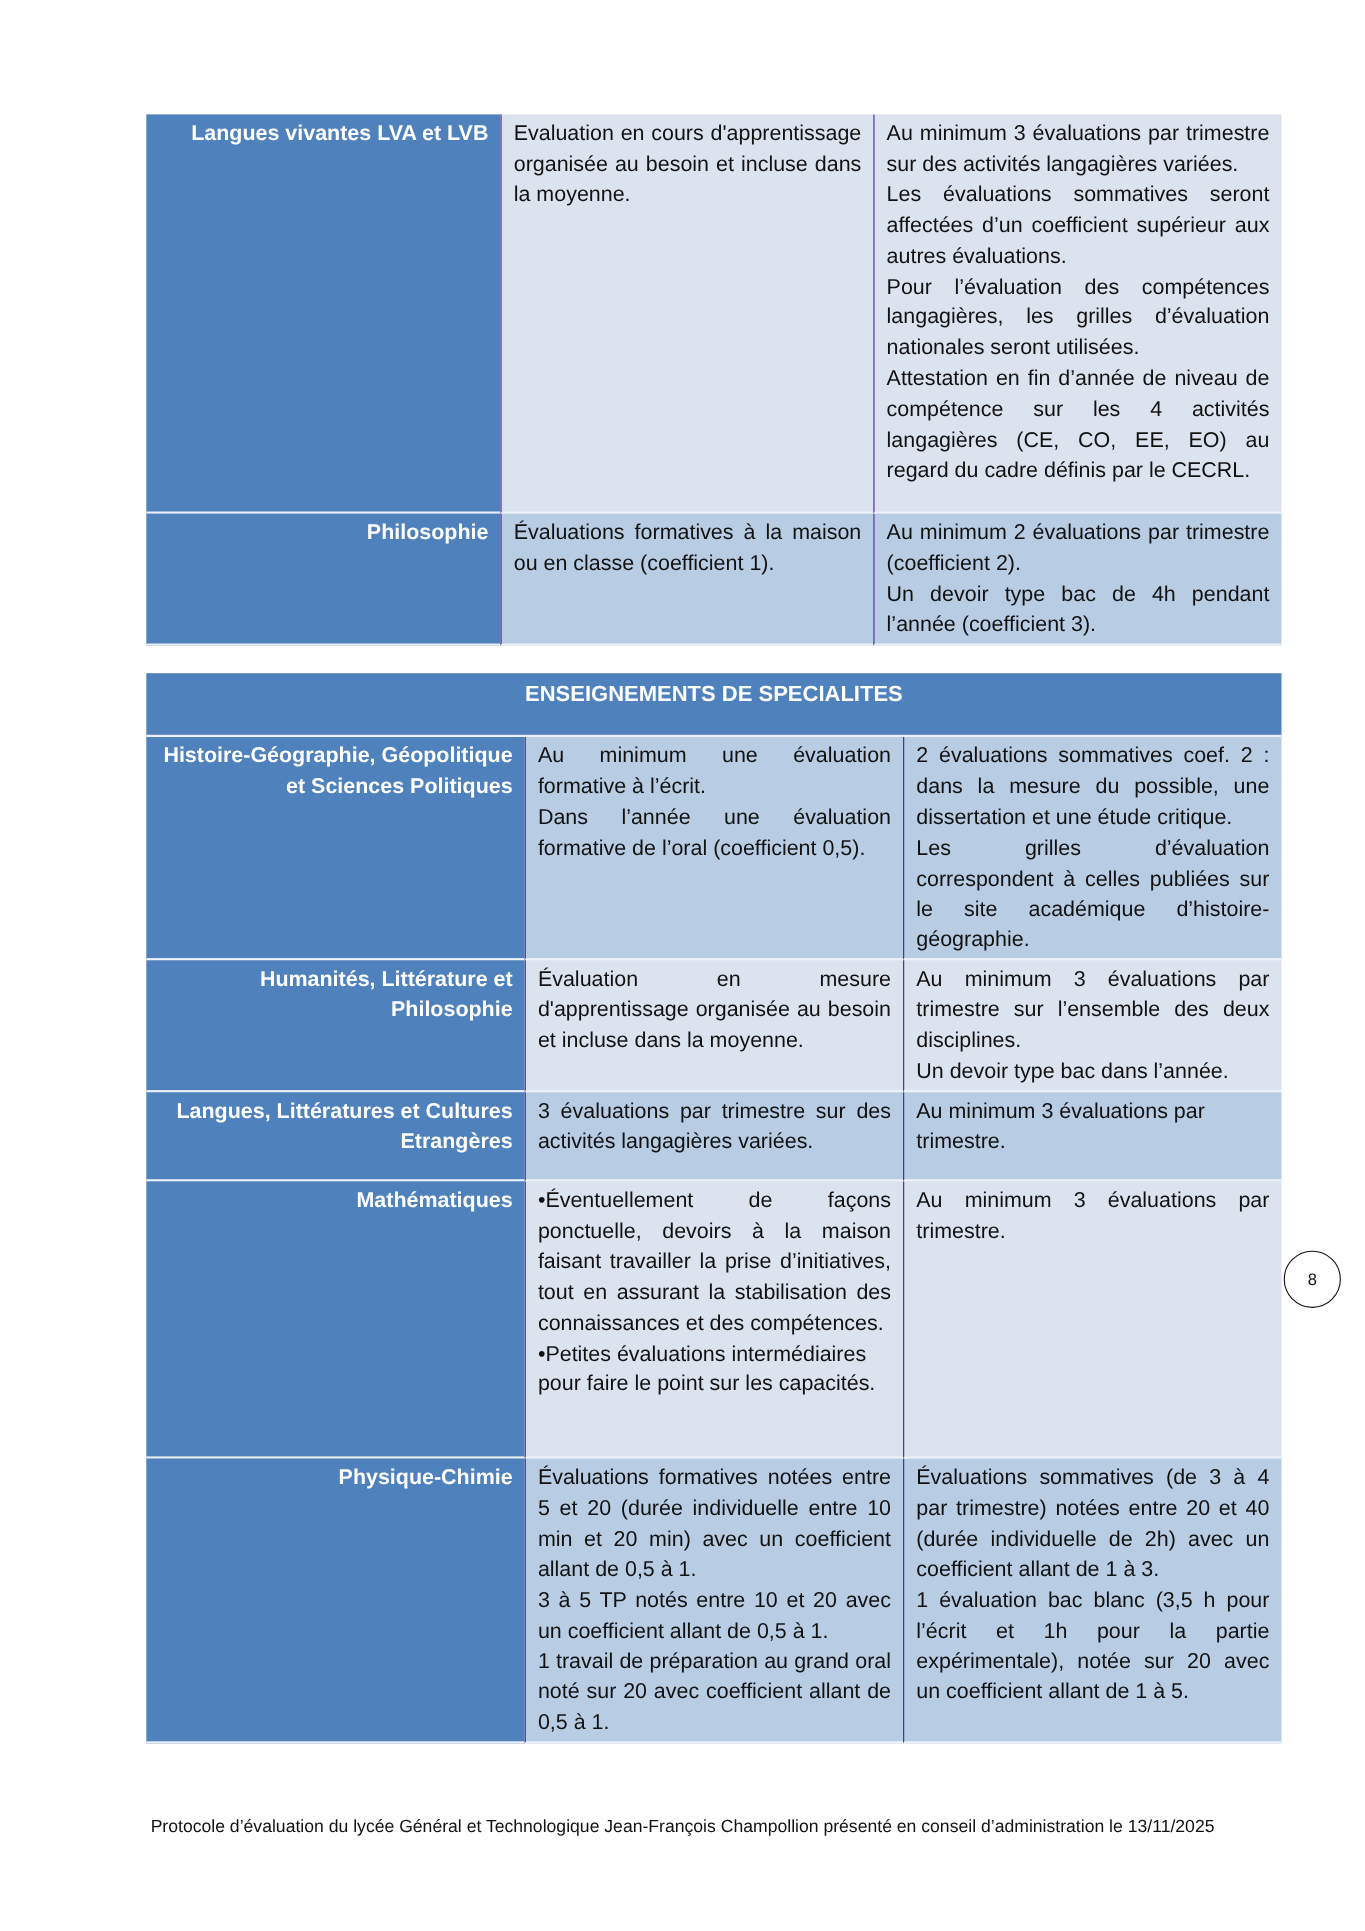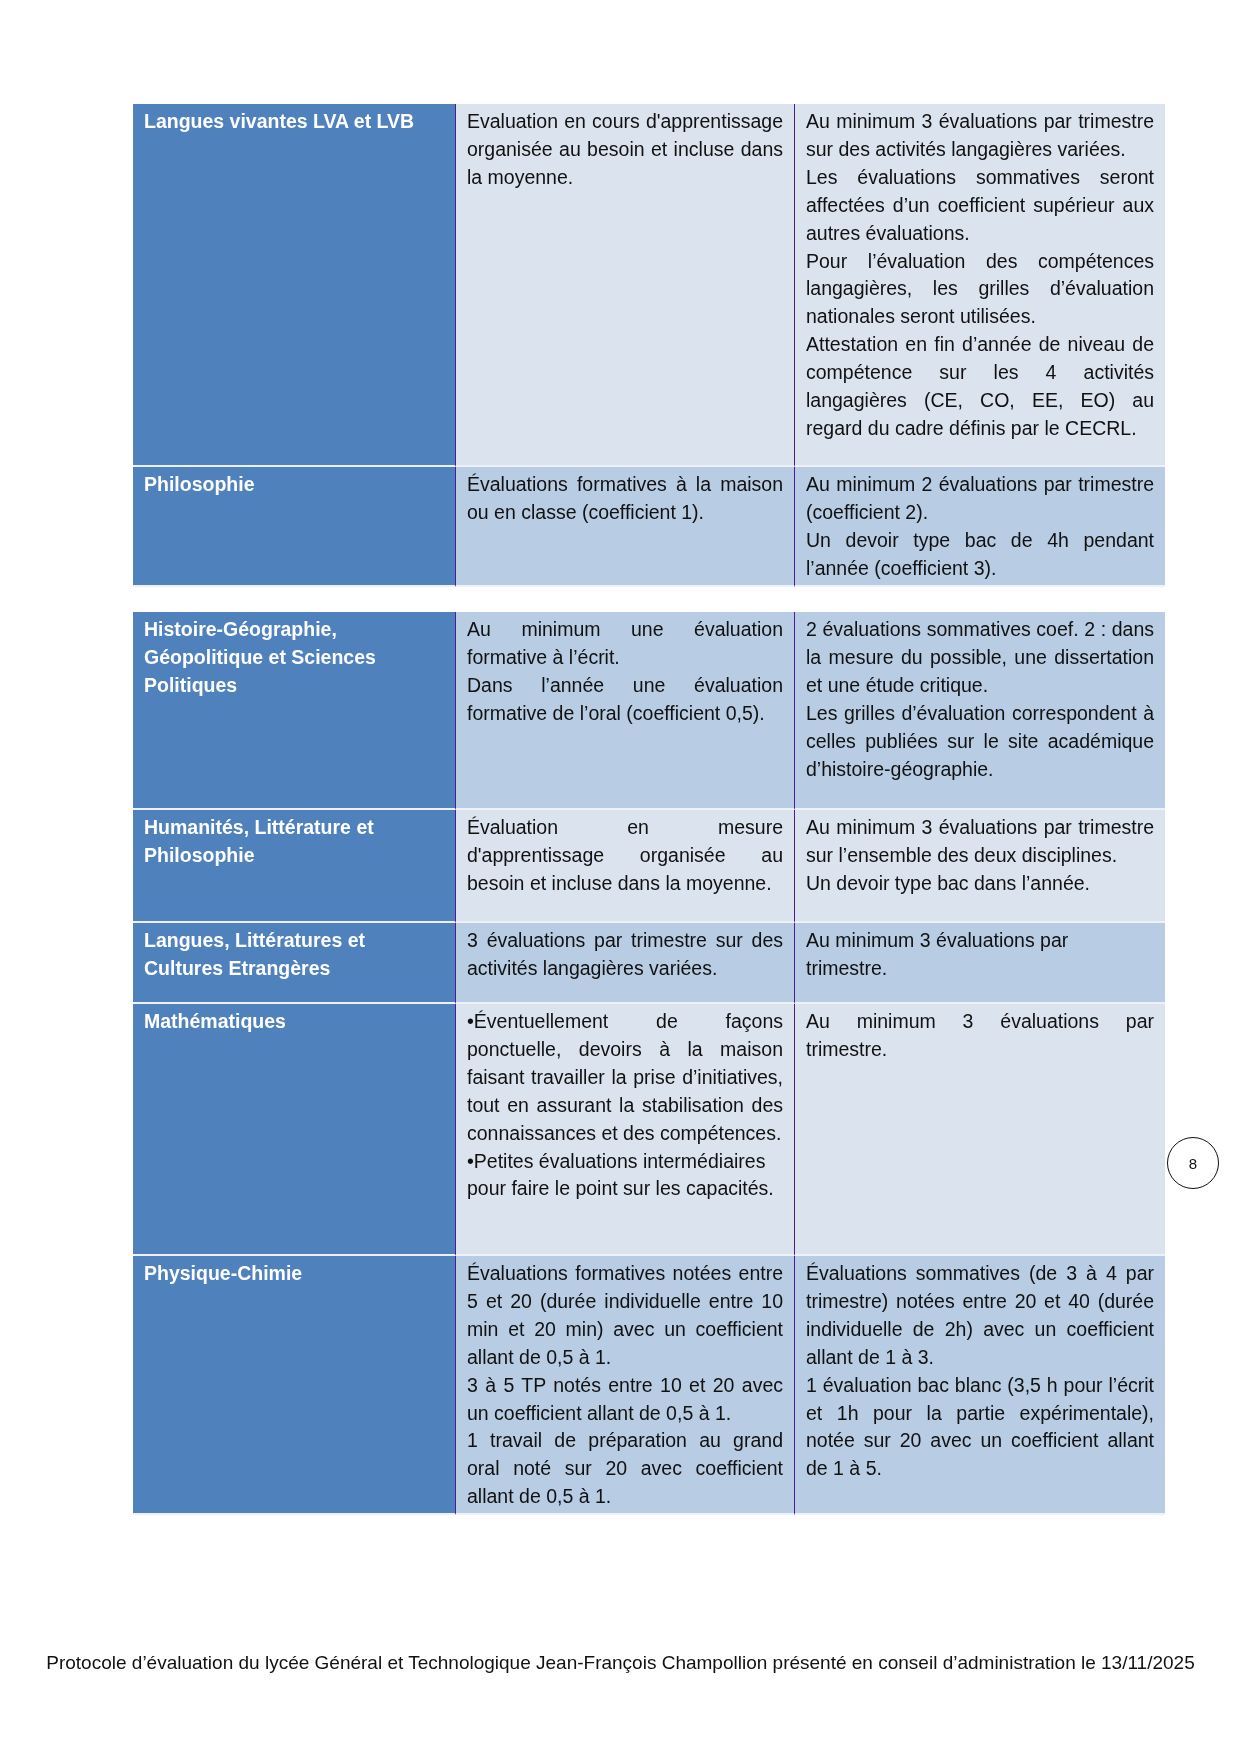--- a/index.html
+++ b/index.html
@@ -1,29 +1,29 @@
 <!DOCTYPE html>
 <html><head>
 <meta charset="utf-8">
 <style>
   html, body { margin:0; padding:0; background:#ffffff; }
   body { width:1241px; height:1755px; position:relative; font-family:"Liberation Sans", sans-serif; color:#111; overflow:hidden; }
   .tbl { position:absolute; left:133px; width:1032px; border-collapse:separate; border-spacing:0; table-layout:fixed; }
   .tbl td { vertical-align:top; padding:4px 11px 2px 11px; font-size:19.5px; line-height:27.9px; border-bottom:2px solid #eef2f8; }
   .tbl td + td { border-left:1px solid #4c1d95; }
-  .c1 { width:300px; background:#4f81bd; color:#fff; font-weight:bold; font-size:19px; }
+  .c1 { width:300px; background:#4f81bd; color:#fff; font-weight:bold; font-size:19px;text-align:right; }
   .c2 { width:316px; text-align:justify; }
   .c3 { text-align:justify; }
   .light td.c2, .light td.c3 { background:#dbe3ef; }
   .mid td.c2, .mid td.c3 { background:#b8cce4; }
   .p { margin:0; text-align:justify; text-align-last:left; }
   .hdr td { background:#4f81bd; color:#fff; font-weight:bold; text-align:center; font-size:20px; height:48px; padding-top:6px; }
   #t1 { top:104px; }
   #t2 { top:612px; }
-  .footer { position:absolute; top:1652px; left:0; width:1241px; text-align:center; font-size:19px; color:#111; }
+  .footer { position:absolute; top:1652px; left:0; width:1241px; text-align:center; font-size:16px; color:#111; }
   .pagenum { position:absolute; left:1167px; top:1137px; width:50px; height:50px; border:1.5px solid #111; border-radius:50%; display:flex; align-items:center; justify-content:center; font-size:15px; }
 </style>
 </head>
 <body>
 
 <table class="tbl" id="t1">
   <tbody>
     <tr class="light" style="height:363px;">
       <td class="c1">Langues vivantes LVA et  LVB</td>
       <td class="c2">
@@ -44,20 +44,23 @@
       <td class="c3">
         <p class="p">Au minimum 2 évaluations par trimestre (coefficient 2).</p>
         <p class="p">Un devoir type bac de 4h pendant l’année (coefficient 3).</p>
       </td>
     </tr>
   </tbody>
 </table>
 
 <table class="tbl" id="t2">
   <tbody>
+    <tr class="hdr">
+      <td colspan="3">ENSEIGNEMENTS DE SPECIALITES</td>
+    </tr>
     <tr class="mid" style="height:198px;">
       <td class="c1">Histoire-Géographie, Géopolitique et Sciences Politiques</td>
       <td class="c2">
         <p class="p">Au minimum une évaluation formative à l’écrit.</p>
         <p class="p">Dans l’année une évaluation formative de l’oral (coefficient 0,5).</p>
       </td>
       <td class="c3">
         <p class="p">2 évaluations sommatives coef. 2 : dans la mesure du possible, une dissertation et une étude critique.</p>
         <p class="p">Les grilles d’évaluation correspondent à celles publiées sur le site académique d’histoire-géographie.</p>
       </td>

